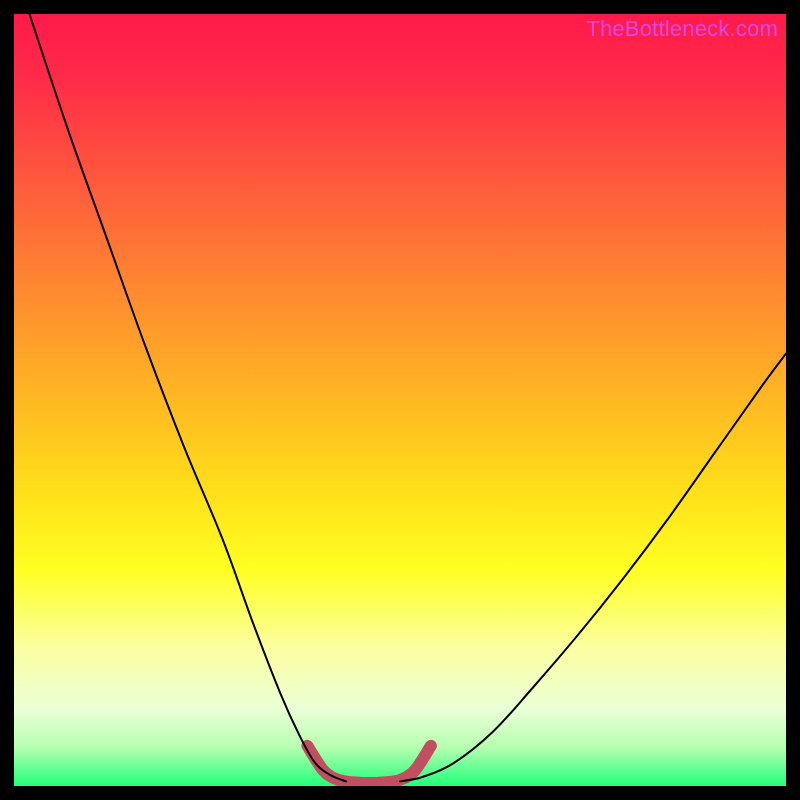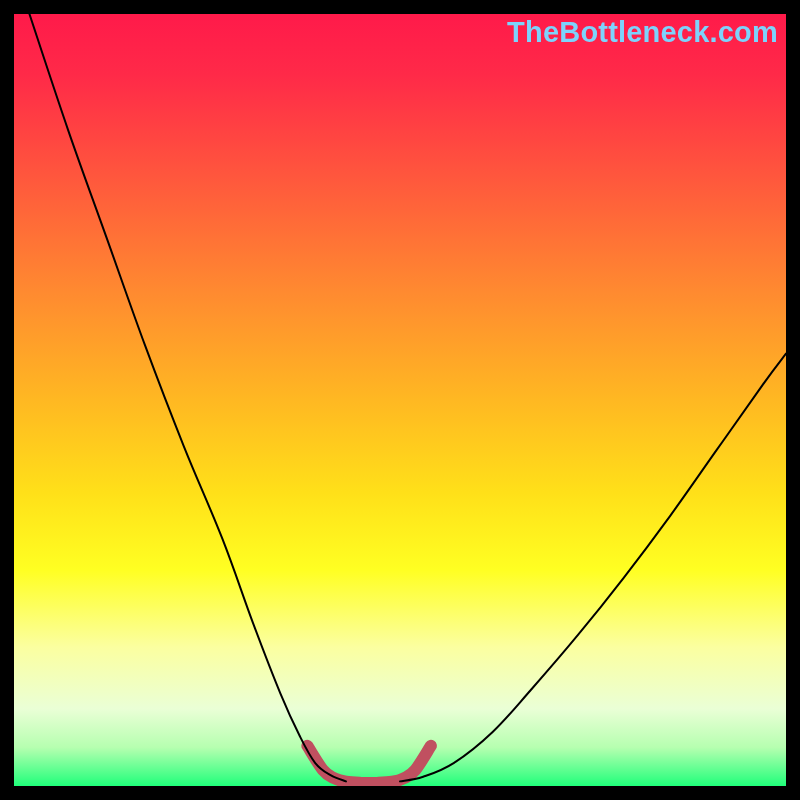--- a/index.html
+++ b/index.html
@@ -43,23 +43,23 @@
       #eaffd6 90%,
       #b6ffb0 95%,
       #20ff7a 100%
     );
   }
   .watermark {
     position: absolute;
     top: 2px;
     right: 8px;
     font-family: Arial, Helvetica, sans-serif;
-    font-size: 29px;
-    font-weight: 700;
-    color: #7dd3fc;
+    font-size: 22px;
+    font-weight: 400;
+    color: #d946ef;
     letter-spacing: 0.2px;
     user-select: none;
   }
   svg.curves {
     position: absolute;
     left: 0;
     top: 0;
     width: 100%;
     height: 100%;
   }

